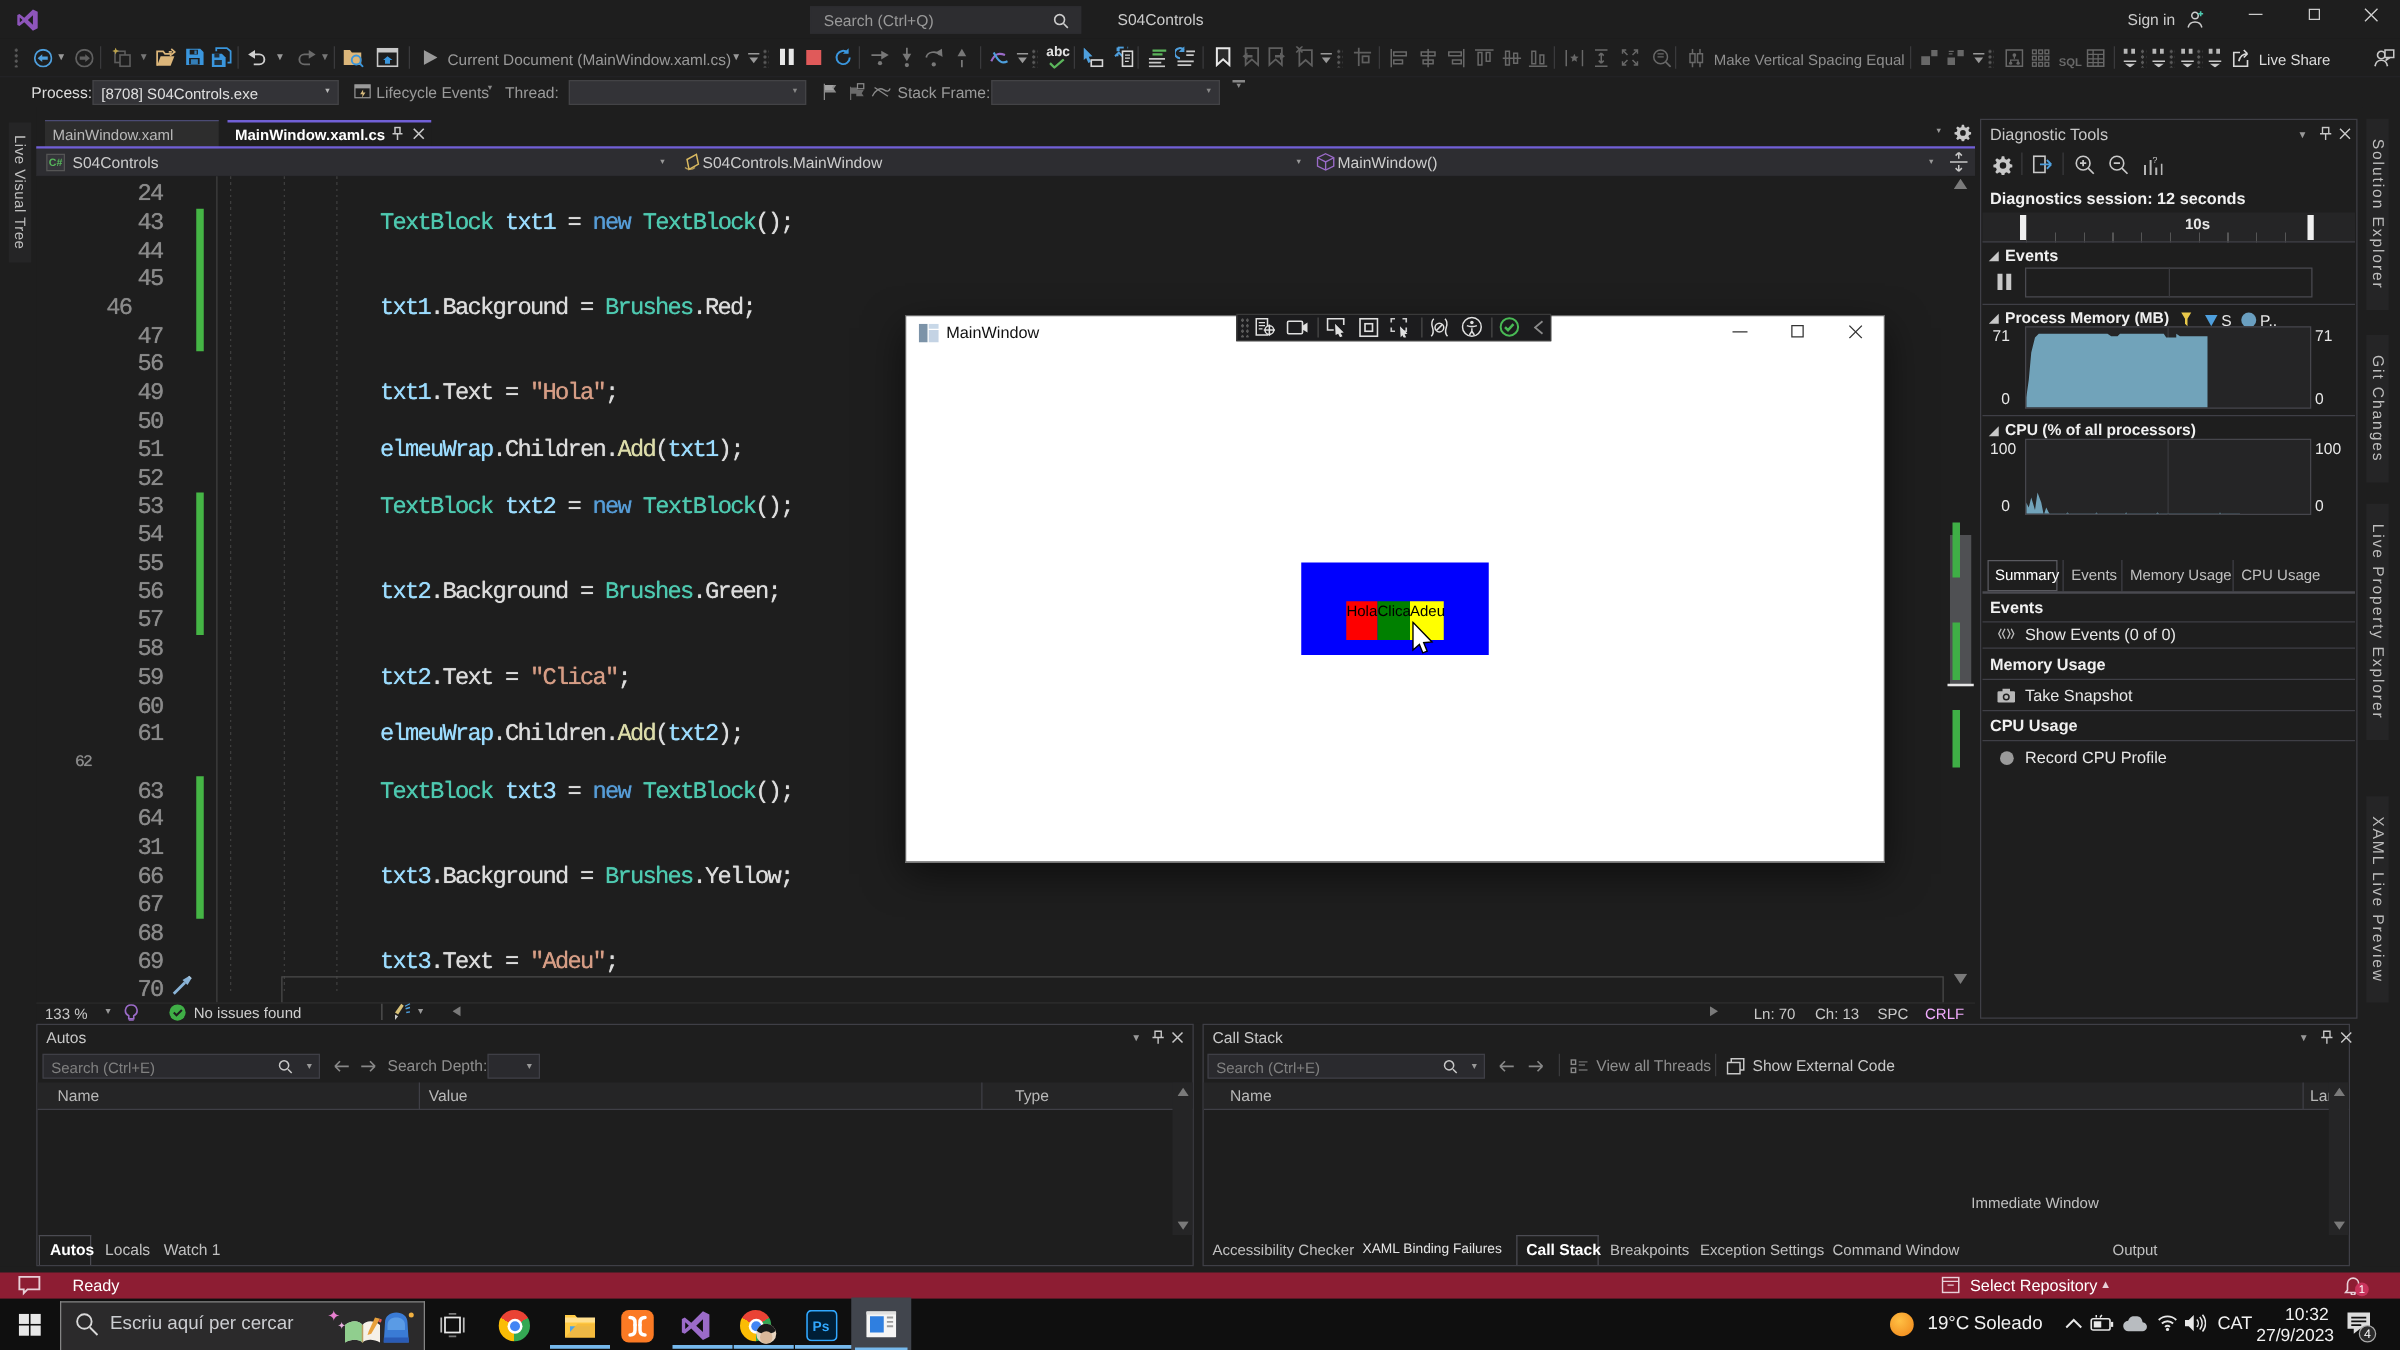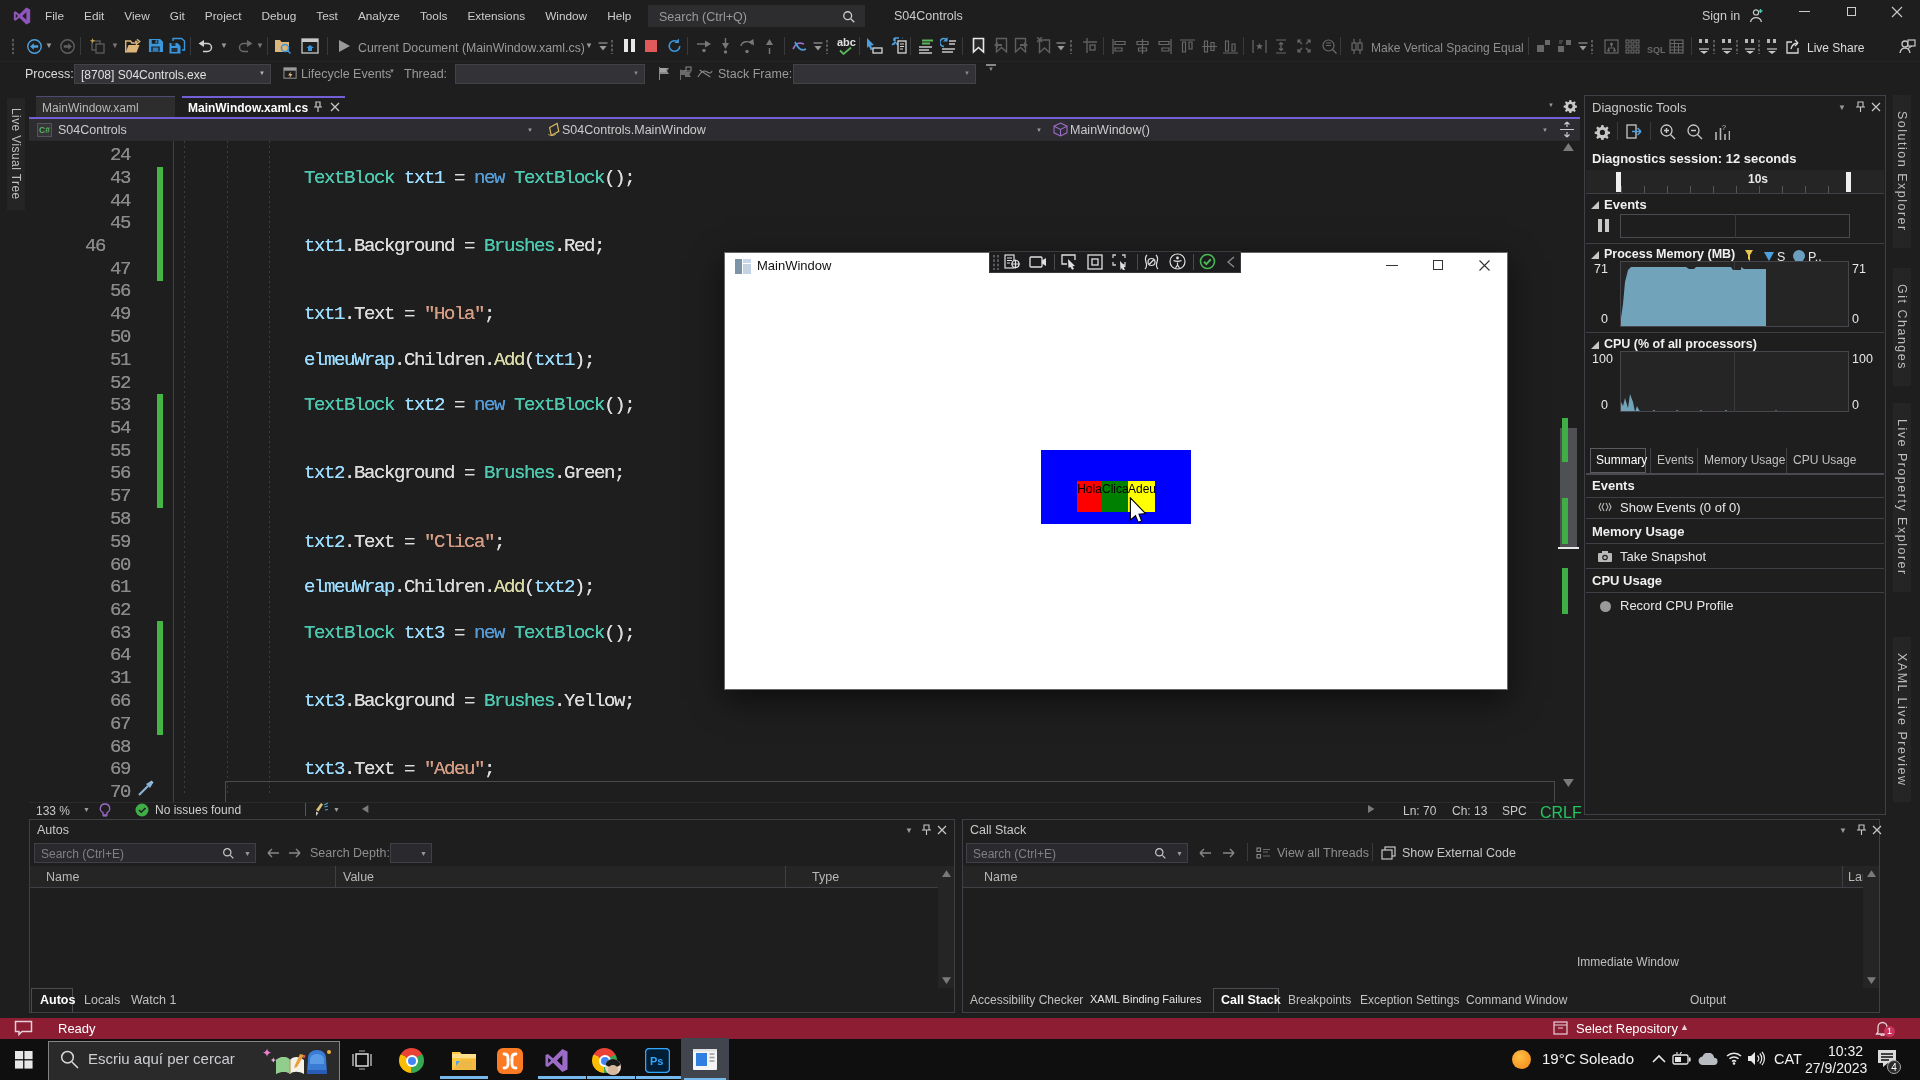--- a/index.html
+++ b/index.html
@@ -11,34 +11,20 @@
 .caret{color:#b8b8b8;font-size:6px}
 .mono{font-family:"Liberation Mono",monospace;text-shadow:0 0 0.6px currentColor}
 </style></head>
 <body>
 <div id="stage">
 
 <div class="abs" style="left:0;top:0;width:1920px;height:31px;background:#1e1e1e"></div>
 <svg class="abs" style="left:12px;top:6px" width="20" height="20" viewBox="0 0 24 24">
       <path fill="#8e55bb" d="M17.2 1.8 8.9 9.9 4.3 6.2 2.2 7.2v9.6l2.1 1 4.6-3.7 8.3 8.1 4.6-2.3V4.1zM4.6 14.4v-4.8l2.6 2.4zm12.6 2.2-4.8-4.6 4.8-4.6z"></path>
     </svg>
-<div class="abs" style="left:35px;top:9px;display:flex;font-size:11.8px;color:#cccccc">
-<span style="padding:0 10px">File</span>
-      <span style="padding:0 10px">Edit</span>
-      <span style="padding:0 10px">View</span>
-      <span style="padding:0 10px">Git</span>
-      <span style="padding:0 10px">Project</span>
-      <span style="padding:0 10px">Debug</span>
-      <span style="padding:0 10px">Test</span>
-      <span style="padding:0 10px">Analyze</span>
-      <span style="padding:0 10px">Tools</span>
-      <span style="padding:0 10px">Extensions</span>
-      <span style="padding:0 10px">Window</span>
-      <span style="padding:0 10px">Help</span>
-</div>
 <div class="abs" style="left:648px;top:5px;width:217px;height:22px;background:#2d2d30;border:1px solid #2d2d30">
 <span style="position:absolute;left:10px;top:4px;font-size:12.5px;color:#999">Search (Ctrl+Q)</span>
 <svg class="abs" style="right:8px;top:4px" width="14" height="14" viewBox="0 0 16 16">
         <path fill="none" stroke="#cccccc" stroke-width="1.5" d="M10.3 10.3 14 14M6.5 11a4.5 4.5 0 1 0 0-9 4.5 4.5 0 0 0 0 9z"></path>
       </svg>
 </div>
 <div class="abs" style="left:894px;top:9px;font-size:12.5px;color:#cccccc">S04Controls</div>
 <div class="abs" style="left:1702px;top:9px;font-size:12.5px;color:#cccccc">Sign in</div>
 <svg class="abs" style="left:1748px;top:8px" width="16" height="16" viewBox="0 0 16 16">
       <path fill="none" stroke="#ccc" stroke-width="1.2" d="M8 7a2.6 2.6 0 1 0 0-5.2A2.6 2.6 0 0 0 8 7zM2.5 14c.6-2.8 2.9-4.4 5.5-4.4s4.9 1.6 5.5 4.4"></path>
@@ -426,21 +412,21 @@
 <div class="abs mono" style="left:60px;top:440px;width:70px;text-align:right;font-size:19px;line-height:22.75px;letter-spacing:-1.4px;color:#8a8a8a">55</div>
 <div class="abs mono" style="left:60px;top:462px;width:70px;text-align:right;font-size:19px;line-height:22.75px;letter-spacing:-1.4px;color:#8a8a8a">56</div>
 <div class="abs mono" style="left:304px;top:462px;font-size:19px;line-height:22.75px;letter-spacing:-1.4px;color:#dcdcdc;white-space:pre"><span style="color:#9cdcfe">txt2</span>.Background = <span style="color:#4ec9b0">Brushes</span>.Green;</div>
 <div class="abs mono" style="left:60px;top:485px;width:70px;text-align:right;font-size:19px;line-height:22.75px;letter-spacing:-1.4px;color:#8a8a8a">57</div>
 <div class="abs mono" style="left:60px;top:508px;width:70px;text-align:right;font-size:19px;line-height:22.75px;letter-spacing:-1.4px;color:#8a8a8a">58</div>
 <div class="abs mono" style="left:60px;top:531px;width:70px;text-align:right;font-size:19px;line-height:22.75px;letter-spacing:-1.4px;color:#8a8a8a">59</div>
 <div class="abs mono" style="left:304px;top:531px;font-size:19px;line-height:22.75px;letter-spacing:-1.4px;color:#dcdcdc;white-space:pre"><span style="color:#9cdcfe">txt2</span>.Text = <span style="color:#d69d85">"Clica"</span>;</div>
 <div class="abs mono" style="left:60px;top:554px;width:70px;text-align:right;font-size:19px;line-height:22.75px;letter-spacing:-1.4px;color:#8a8a8a">60</div>
 <div class="abs mono" style="left:60px;top:576px;width:70px;text-align:right;font-size:19px;line-height:22.75px;letter-spacing:-1.4px;color:#8a8a8a">61</div>
 <div class="abs mono" style="left:304px;top:576px;font-size:19px;line-height:22.75px;letter-spacing:-1.4px;color:#dcdcdc;white-space:pre"><span style="color:#9cdcfe">elmeuWrap</span>.Children.<span style="color:#dcdcaa">Add</span>(<span style="color:#9cdcfe">txt2</span>);</div>
-<div class="abs mono" style="left:60px;top:599px;width:70px;text-align:right;font-size:19px;line-height:22.75px;letter-spacing:-1.4px;color:#8a8a8a">62</div>
+<div class="abs mono" style="left:60px;top:599px;width:70px;font-size:13px;line-height:22.75px;letter-spacing:-1.4px;color:#8a8a8a">62</div>
 <div class="abs mono" style="left:60px;top:622px;width:70px;text-align:right;font-size:19px;line-height:22.75px;letter-spacing:-1.4px;color:#8a8a8a">63</div>
 <div class="abs mono" style="left:304px;top:622px;font-size:19px;line-height:22.75px;letter-spacing:-1.4px;color:#dcdcdc;white-space:pre"><span style="color:#4ec9b0">TextBlock</span> <span style="color:#9cdcfe">txt3</span> = <span style="color:#569cd6">new</span> <span style="color:#4ec9b0">TextBlock</span>();</div>
 <div class="abs mono" style="left:60px;top:644px;width:70px;text-align:right;font-size:19px;line-height:22.75px;letter-spacing:-1.4px;color:#8a8a8a">64</div>
 <div class="abs mono" style="left:60px;top:667px;width:70px;text-align:right;font-size:19px;line-height:22.75px;letter-spacing:-1.4px;color:#8a8a8a">31</div>
 <div class="abs mono" style="left:60px;top:690px;width:70px;text-align:right;font-size:19px;line-height:22.75px;letter-spacing:-1.4px;color:#8a8a8a">66</div>
 <div class="abs mono" style="left:304px;top:690px;font-size:19px;line-height:22.75px;letter-spacing:-1.4px;color:#dcdcdc;white-space:pre"><span style="color:#9cdcfe">txt3</span>.Background = <span style="color:#4ec9b0">Brushes</span>.Yellow;</div>
 <div class="abs mono" style="left:60px;top:713px;width:70px;text-align:right;font-size:19px;line-height:22.75px;letter-spacing:-1.4px;color:#8a8a8a">67</div>
 <div class="abs mono" style="left:60px;top:736px;width:70px;text-align:right;font-size:19px;line-height:22.75px;letter-spacing:-1.4px;color:#8a8a8a">68</div>
 <div class="abs mono" style="left:60px;top:758px;width:70px;text-align:right;font-size:19px;line-height:22.75px;letter-spacing:-1.4px;color:#8a8a8a">69</div>
 <div class="abs mono" style="left:304px;top:758px;font-size:19px;line-height:22.75px;letter-spacing:-1.4px;color:#dcdcdc;white-space:pre"><span style="color:#9cdcfe">txt3</span>.Text = <span style="color:#d69d85">"Adeu"</span>;</div>
@@ -492,21 +478,21 @@
 <span class="caret abs" style="left:333px;top:806px;color:#999;font-size:7px">▼</span>
 <svg class="abs" style="left:362px;top:805px" width="8" height="10" viewBox="0 0 8 10">
       <path fill="#7a7a7a" d="M8 0 0 5l8 5z" transform="scale(0.8)"></path>
     </svg>
 <svg class="abs" style="left:1368px;top:805px" width="8" height="10" viewBox="0 0 8 10">
       <path fill="#7a7a7a" d="M0 0l8 5-8 5z" transform="scale(0.8)"></path>
     </svg>
 <div class="abs" style="left:1403px;top:804px;font-size:12px;color:#c8c8c8">Ln: 70</div>
 <div class="abs" style="left:1452px;top:804px;font-size:12px;color:#c8c8c8">Ch: 13</div>
 <div class="abs" style="left:1502px;top:804px;font-size:12px;color:#c8c8c8">SPC</div>
-<div class="abs" style="left:1540px;top:804px;font-size:16px;color:#22c55e">CRLF</div>
+<div class="abs" style="left:1540px;top:804px;font-size:12px;color:#f0abfc">CRLF</div>
 
 <div class="abs" style="left:29px;top:819px;width:926px;height:194px;background:#1e1e1e;border:1px solid #3f3f46"></div>
 <div class="abs" style="left:37px;top:823px;font-size:12.5px;color:#c8c8c8">Autos</div>
 <span class="caret abs" style="left:905px;top:826px;color:#999;font-size:8px">▼</span>
 <svg class="abs" style="left:921px;top:824px" width="11" height="12" viewBox="0 0 11 12">
       <path stroke="#c8c8c8" stroke-width="1.1" fill="none" d="M3 1h5v5H3zM1 6h9M5.5 6v5"></path>
     </svg>
 <svg class="abs" style="left:937px;top:825px" width="10" height="10" viewBox="0 0 10 10">
       <path stroke="#c8c8c8" stroke-width="1.2" d="M1 1l8 8M9 1 1 9"></path>
     </svg>

